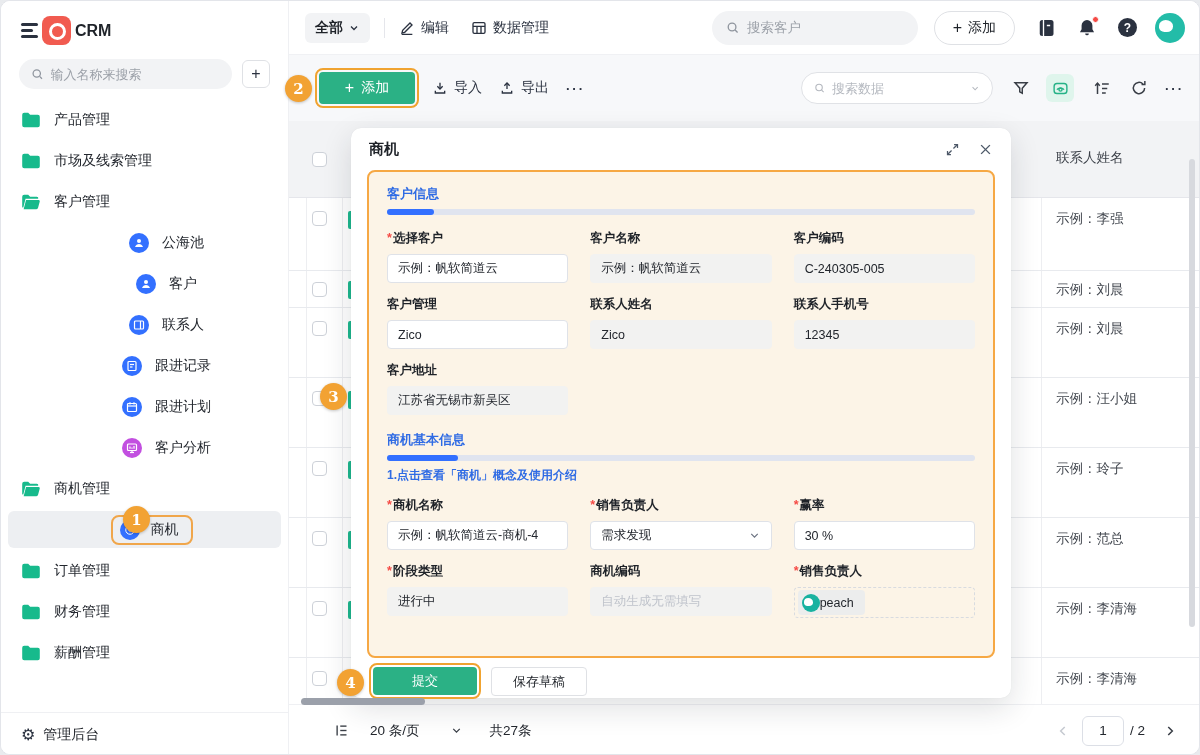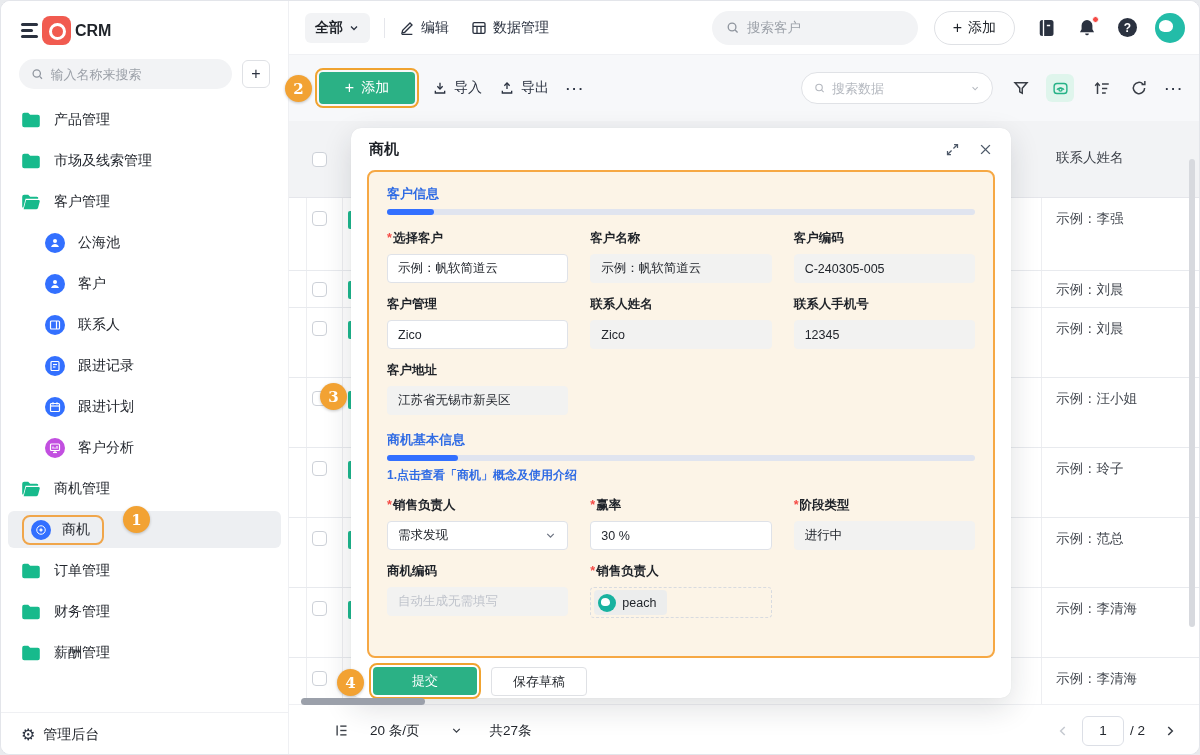--- a/index.html
+++ b/index.html
@@ -22,21 +22,21 @@
   .sb-search { flex:1; height:30px; background:#F2F3F5; border-radius:15px; display:flex; align-items:center;
                gap:7px; padding:0 12px; }
   .sb-search input { border:none; outline:none; background:transparent; font-size:13px; width:100%;
                      font-family:inherit; color:#1F2329; }
   .sb-search input::placeholder { color:#9BA0A8; }
   .sb-plus { width:28px; height:28px; border:1px solid #DFE1E5; border-radius:6px; display:flex;
              align-items:center; justify-content:center; font-size:16px; color:#2B3240; cursor:pointer; background:#fff; }
   .sb-menu { margin-top:6px; }
   .sb-item { height:41px; display:flex; align-items:center; gap:13px; padding-left:20px; font-size:14px;
              color:#23272E; cursor:pointer; }
-  .sb-item.child { padding-left:44px; }
+  .sb-item.child { padding-left:44px;justify-content:center; }
   .sb-item.selected { background:#EDEFF2; margin:2px 7px; border-radius:6px; height:37px; padding-left:14px; }
   .sel-box { display:inline-flex; align-items:center; gap:11px; border:2px solid #F0A64B; border-radius:8px;
              padding:3px 12px 3px 7px; }
   .cicon { width:20px; height:20px; border-radius:50%; display:flex; align-items:center; justify-content:center;
            flex:none; }
   .cicon svg { width:12px; height:12px; }
   .blue { background:#3370FF; } .purple { background:#C24FE0; }
   .ficon { width:20px; height:16px; flex:none; display:flex; }
   .sb-footer { position:absolute; left:0; right:0; bottom:0; height:44px; border-top:1px solid #EFF0F3;
                display:flex; align-items:center; gap:8px; padding-left:20px; font-size:14px; cursor:pointer; }
@@ -126,21 +126,21 @@
   .fgrid { display:grid; grid-template-columns:1fr 1fr 1fr; column-gap:22px; row-gap:13px; }
   .fld label { display:block; font-size:12.5px; font-weight:bold; margin-bottom:7px; color:#1F2329; }
   .req::before { content:'*'; color:#F54A45; margin-right:1px; }
   .inp { height:29px; border-radius:4px; background:#fff; border:1px solid #DFE2E8; display:flex; align-items:center;
          padding:0 10px; font-size:12.5px; color:#23272E; }
   .inp.ro { background:#F2F2F1; border-color:#F2F2F1; }
   .inp.ph { color:#BFC3CB; }
   .inp.sel { justify-content:space-between; cursor:pointer; }
   .owner { border:1px dashed #D8DBE0; border-radius:4px; height:31px; display:flex; align-items:center;
            padding:0 3px; cursor:pointer; }
-  .tag { background:#ECEDED; border-radius:4px; height:25px; display:inline-flex; align-items:center; gap:6px;
+  .tag { background:#ECEDED; border-radius:4px; height:25px; display:inline-flex; align-items:center; 
          padding:0 11px 0 4px; font-size:12.5px; }
   .tag-av { width:18px; height:18px; border-radius:50%; background:#18B2A0; position:relative; }
   .tag-av::after { content:''; position:absolute; left:2.5px; top:4px; width:9px; height:8px; background:#fff;
                    border-radius:55% 60% 50% 45%; }
   .mt16 { margin-top:16px; }
   .m-link { color:#2F6BE4; font-weight:bold; font-size:12px; margin:6px 0 13px; cursor:pointer; }
   .m-foot { display:flex; gap:14px; padding:9px 0 0 22px; }
   .btn-submit { width:104px; height:28px; font-size:13px; }
   .btn-draft { width:96px; height:29px; background:#fff; border:1px solid #DFE1E5; border-radius:4px;
                font-size:13px; display:flex; align-items:center; justify-content:center; cursor:pointer; }
@@ -582,20 +582,24 @@
       </div>
 
       <div class="sec-t mt16">商机基本信息</div>
       <div class="pbar" style="margin-bottom:4px;">
           <div class="pfill pf2"></div>
         </div>
       <div class="m-link">1.点击查看「商机」概念及使用介绍</div>
 
       <div class="fgrid">
         <div class="fld">
+          <label class="req">商机名称</label>
+          <div class="inp">示例：帆软简道云-商机-4</div>
+        </div>
+        <div class="fld">
           <label class="req">销售负责人</label>
           <div class="inp sel">
             <span>需求发现</span>
             <svg width="13" height="13" viewBox="0 0 24 24" fill="none" stroke="#6B7280" stroke-width="2.2">
                 <polyline points="6 9 12 15 18 9"></polyline>
               </svg>
           </div>
         </div>
         <div class="fld">
           <label class="req">赢率</label>

